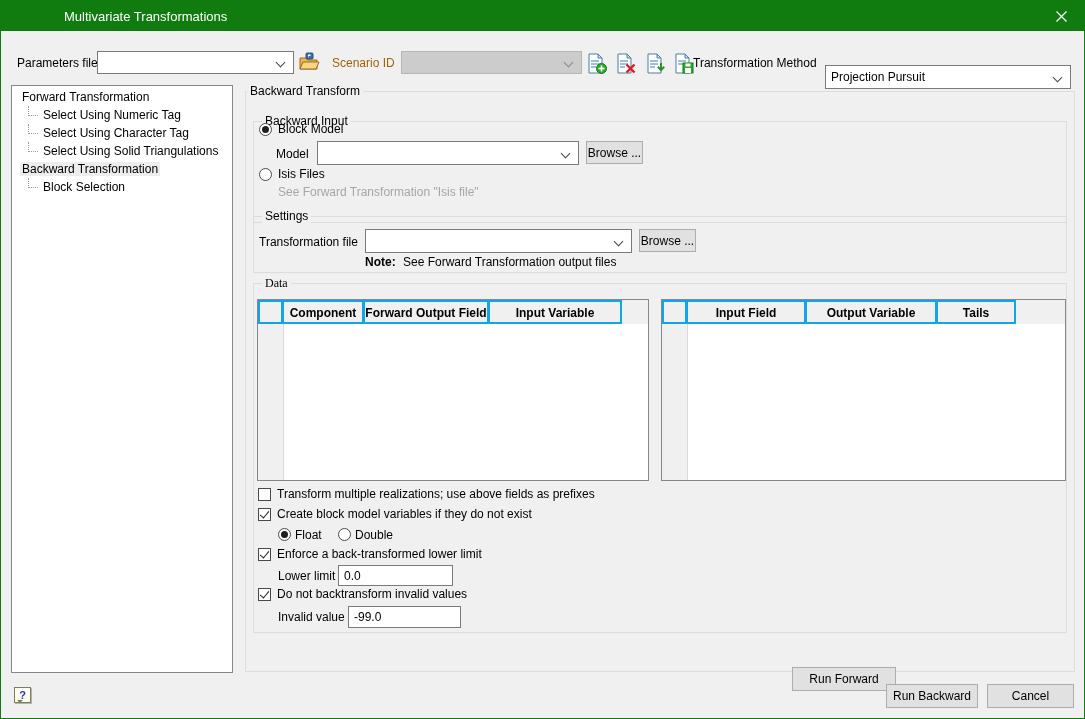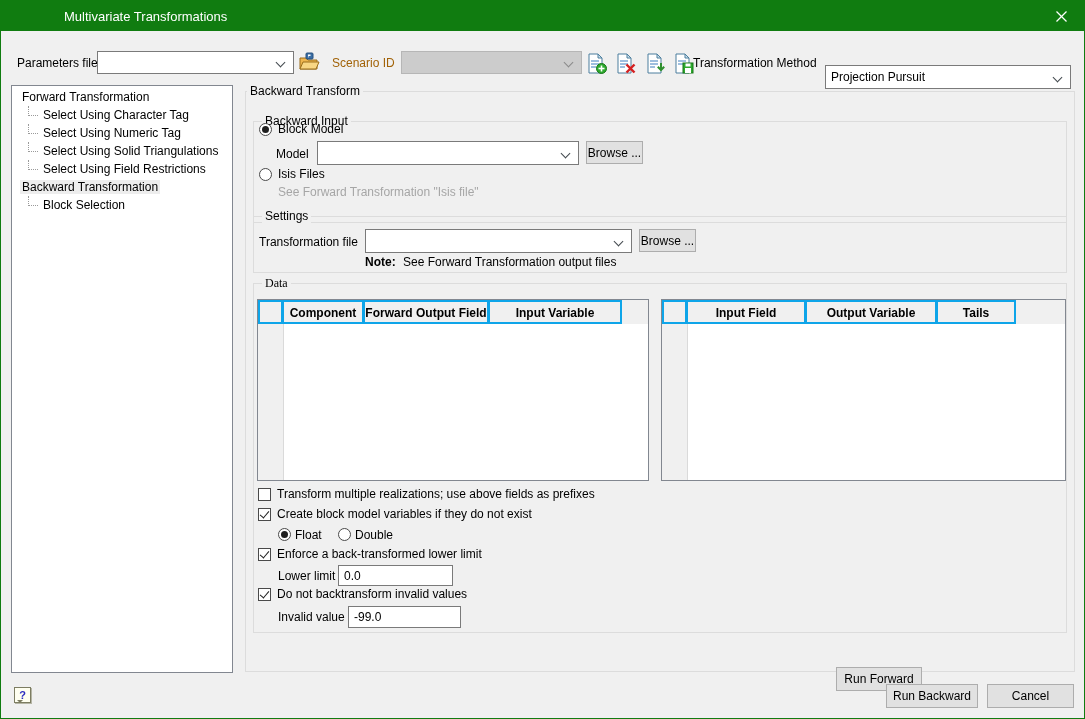--- a/index.html
+++ b/index.html
@@ -147,24 +147,23 @@
   </div>
 
   <span class="lbl" style="left:692px; top:55px;">Transformation Method</span>
   <div class="combo" style="left:824px; top:64px; width:246px; height:24px;">
     <span class="val" style="top:4px;">Projection Pursuit</span>
     <span class="chev" style="top:8px;"></span>
   </div>
 
   <div class="tree">
     <div class="tree-item"><span class="tlabel">Forward Transformation</span></div>
+    <div class="tree-item child"><span class="tconn"></span><span class="tlabel">Select Using Numeric Tag</span></div>
     <div class="tree-item child"><span class="tconn"></span><span class="tlabel">Select Using Character Tag</span></div>
-    <div class="tree-item child"><span class="tconn"></span><span class="tlabel">Select Using Numeric Tag</span></div>
     <div class="tree-item child"><span class="tconn"></span><span class="tlabel">Select Using Solid Triangulations</span></div>
-    <div class="tree-item child"><span class="tconn"></span><span class="tlabel">Select Using Field Restrictions</span></div>
     <div class="tree-item selected"><span class="tlabel">Backward Transformation</span></div>
     <div class="tree-item child"><span class="tconn"></span><span class="tlabel">Block Selection</span></div>
   </div>
 
   <div class="groupbox" style="left:244px; top:90px; width:830px; height:581px;">
     <span class="glabel" style="left:1px;">Backward Transform</span>
   </div>
 
   <div class="groupbox" style="left:252px; top:120px; width:814px; height:102px;">
     <span class="glabel" style="left:8px;">Backward Input</span>
@@ -238,21 +237,21 @@
   <span class="lbl" style="left:276px; top:546px;">Enforce a back-transformed lower limit</span>
   <span class="lbl" style="left:277px; top:568px;">Lower limit</span>
   <input class="tinput" style="left: 337px; top: 564px; width: 115px; height: 21px;" value="0.0">
 
   <span class="cb checked" style="left:257px; top:587px;"></span>
   <span class="lbl" style="left:276px; top:586px;">Do not backtransform invalid values</span>
   <span class="lbl" style="left:277px; top:609px;">Invalid value</span>
   <input class="tinput" style="left: 347px; top: 605px; width: 113px; height: 22px;" value="-99.0">
 
   <div class="help"><span>?</span></div>
-  <div class="btn" style="left:791px; top:666px; width:86px; height:24px;margin-left:44px;">
+  <div class="btn" style="left:791px; top:666px; width:104px; height:24px;">
       <span>Run Forward</span>
     </div>
   <div class="btn" style="left:885px; top:683px; width:92px; height:24px;">
       <span>Run Backward</span>
     </div>
   <div class="btn" style="left:986px; top:683px; width:87px; height:24px;">
       <span>Cancel</span>
     </div>
 
 </div>

